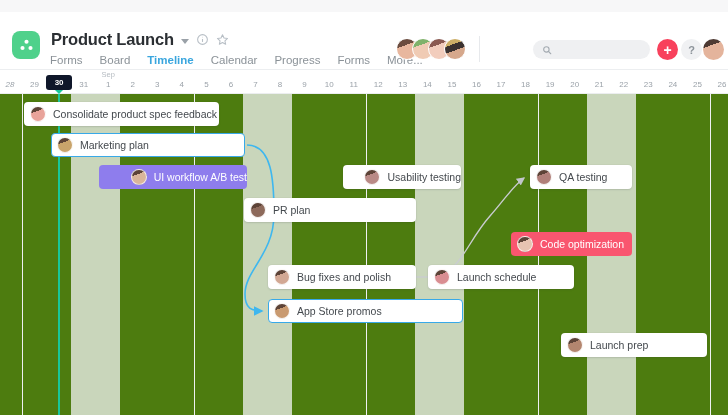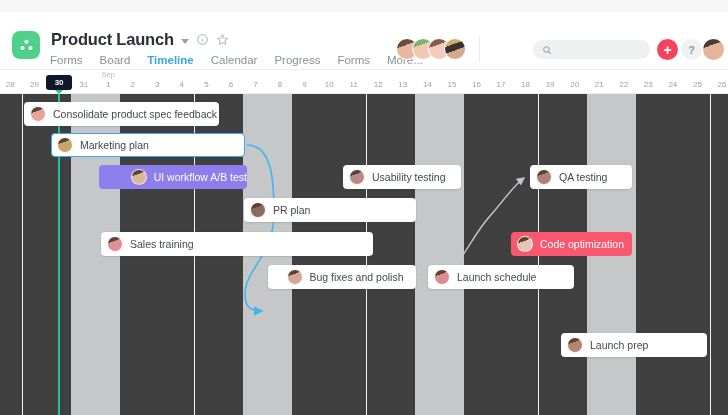--- a/index.html
+++ b/index.html
@@ -113,21 +113,21 @@
   .today-badge::after {
     content: ""; position: absolute; bottom: -4px; left: 50%;
     transform: translateX(-50%);
     border-left: 4px solid transparent; border-right: 4px solid transparent;
     border-top: 4px solid #19c79a;
   }
 
   
   .canvas {
     position: absolute; left: 0; top: 94px; width: 728px; height: 321px;
-    background: #404040; overflow: hidden;
+    background: #4d7c0f; overflow: hidden;
   }
   .colband {
     position: absolute; top: 0; height: 321px; background: #f3f4f6; opacity: .75;
   }
   .gridline {
     position: absolute; top: 0; width: 1px; height: 321px; background: #eef0f2;
   }
   .today-line {
     position: absolute; top: 0; width: 1.5px; height: 321px; background: #19c79a;
   }
@@ -293,47 +293,47 @@
         <span class="blabel">Consolidate product spec feedback</span>
       </div>
       <div class="bar sel" style="left: 51px; top: 39px; width: 194px;">
         <div class="bavatar" style="background: linear-gradient(160deg, rgb(93, 67, 55) 0%, rgb(93, 67, 55) 33%, rgb(201, 164, 107) 33%, rgb(201, 164, 107) 100%);"></div>
         <span class="blabel">Marketing plan</span>
       </div>
       <div class="bar purple" style="left: 99px; top: 71px; width: 148px;">
         <div class="bavatar" style="background: linear-gradient(160deg, rgb(93, 67, 55) 0%, rgb(93, 67, 55) 33%, rgb(217, 181, 154) 33%, rgb(217, 181, 154) 100%);"></div>
         <span class="blabel">UI workflow A/B test</span>
       </div>
-      <div class="bar white" style="left: 343px; top: 71px; width: 118px;">
+      <div class="bar white" style="left: 343px; top: 71px; width: 118px; justify-content: flex-end;">
         <div class="bavatar" style="background: linear-gradient(160deg, rgb(93, 67, 55) 0%, rgb(93, 67, 55) 33%, rgb(185, 138, 134) 33%, rgb(185, 138, 134) 100%);"></div>
         <span class="blabel">Usability testing</span>
       </div>
       <div class="bar white" style="left: 530px; top: 71px; width: 102px;">
         <div class="bavatar" style="background: linear-gradient(160deg, rgb(93, 67, 55) 0%, rgb(93, 67, 55) 33%, rgb(176, 127, 121) 33%, rgb(176, 127, 121) 100%);"></div>
         <span class="blabel">QA testing</span>
       </div>
       <div class="bar white" style="left: 244px; top: 104px; width: 172px;">
         <div class="bavatar" style="background: linear-gradient(160deg, rgb(93, 67, 55) 0%, rgb(93, 67, 55) 33%, rgb(141, 106, 91) 33%, rgb(141, 106, 91) 100%);"></div>
         <span class="blabel">PR plan</span>
       </div>
-      <div class="bar white" style="left: 101px; top: 138px; width: 272px;">
-        <div class="bavatar" style="background: linear-gradient(160deg, rgb(93, 67, 55) 0%, rgb(93, 67, 55) 33%, rgb(224, 143, 147) 33%, rgb(224, 143, 147) 100%);"></div>
-        <span class="blabel">Sales training</span>
-      </div>
       <div class="bar red" style="left: 511px; top: 138px; width: 121px;">
         <div class="bavatar" style="background: linear-gradient(160deg, rgb(93, 67, 55) 0%, rgb(93, 67, 55) 33%, rgb(231, 195, 177) 33%, rgb(231, 195, 177) 100%);"></div>
         <span class="blabel">Code optimization</span>
       </div>
-      <div class="bar white" style="left: 268px; top: 171px; width: 148px; justify-content: center;">
+      <div class="bar white" style="left: 268px; top: 171px; width: 148px;">
         <div class="bavatar" style="background: linear-gradient(160deg, rgb(93, 67, 55) 0%, rgb(93, 67, 55) 33%, rgb(210, 168, 148) 33%, rgb(210, 168, 148) 100%);"></div>
         <span class="blabel">Bug fixes and polish</span>
       </div>
       <div class="bar white" style="left: 428px; top: 171px; width: 146px;">
         <div class="bavatar" style="background: linear-gradient(160deg, rgb(93, 67, 55) 0%, rgb(93, 67, 55) 33%, rgb(217, 142, 146) 33%, rgb(217, 142, 146) 100%);"></div>
         <span class="blabel">Launch schedule</span>
       </div>
+      <div class="bar sel" style="left: 268px; top: 205px; width: 195px;">
+        <div class="bavatar" style="background: linear-gradient(160deg, rgb(93, 67, 55) 0%, rgb(93, 67, 55) 33%, rgb(201, 154, 112) 33%, rgb(201, 154, 112) 100%);"></div>
+        <span class="blabel">App Store promos</span>
+      </div>
       <div class="bar white" style="left: 561px; top: 239px; width: 146px;">
         <div class="bavatar" style="background: linear-gradient(160deg, rgb(93, 67, 55) 0%, rgb(93, 67, 55) 33%, rgb(180, 134, 111) 33%, rgb(180, 134, 111) 100%);"></div>
         <span class="blabel">Launch prep</span>
       </div>
     </div>
 
 </div>
 
 </body></html>

